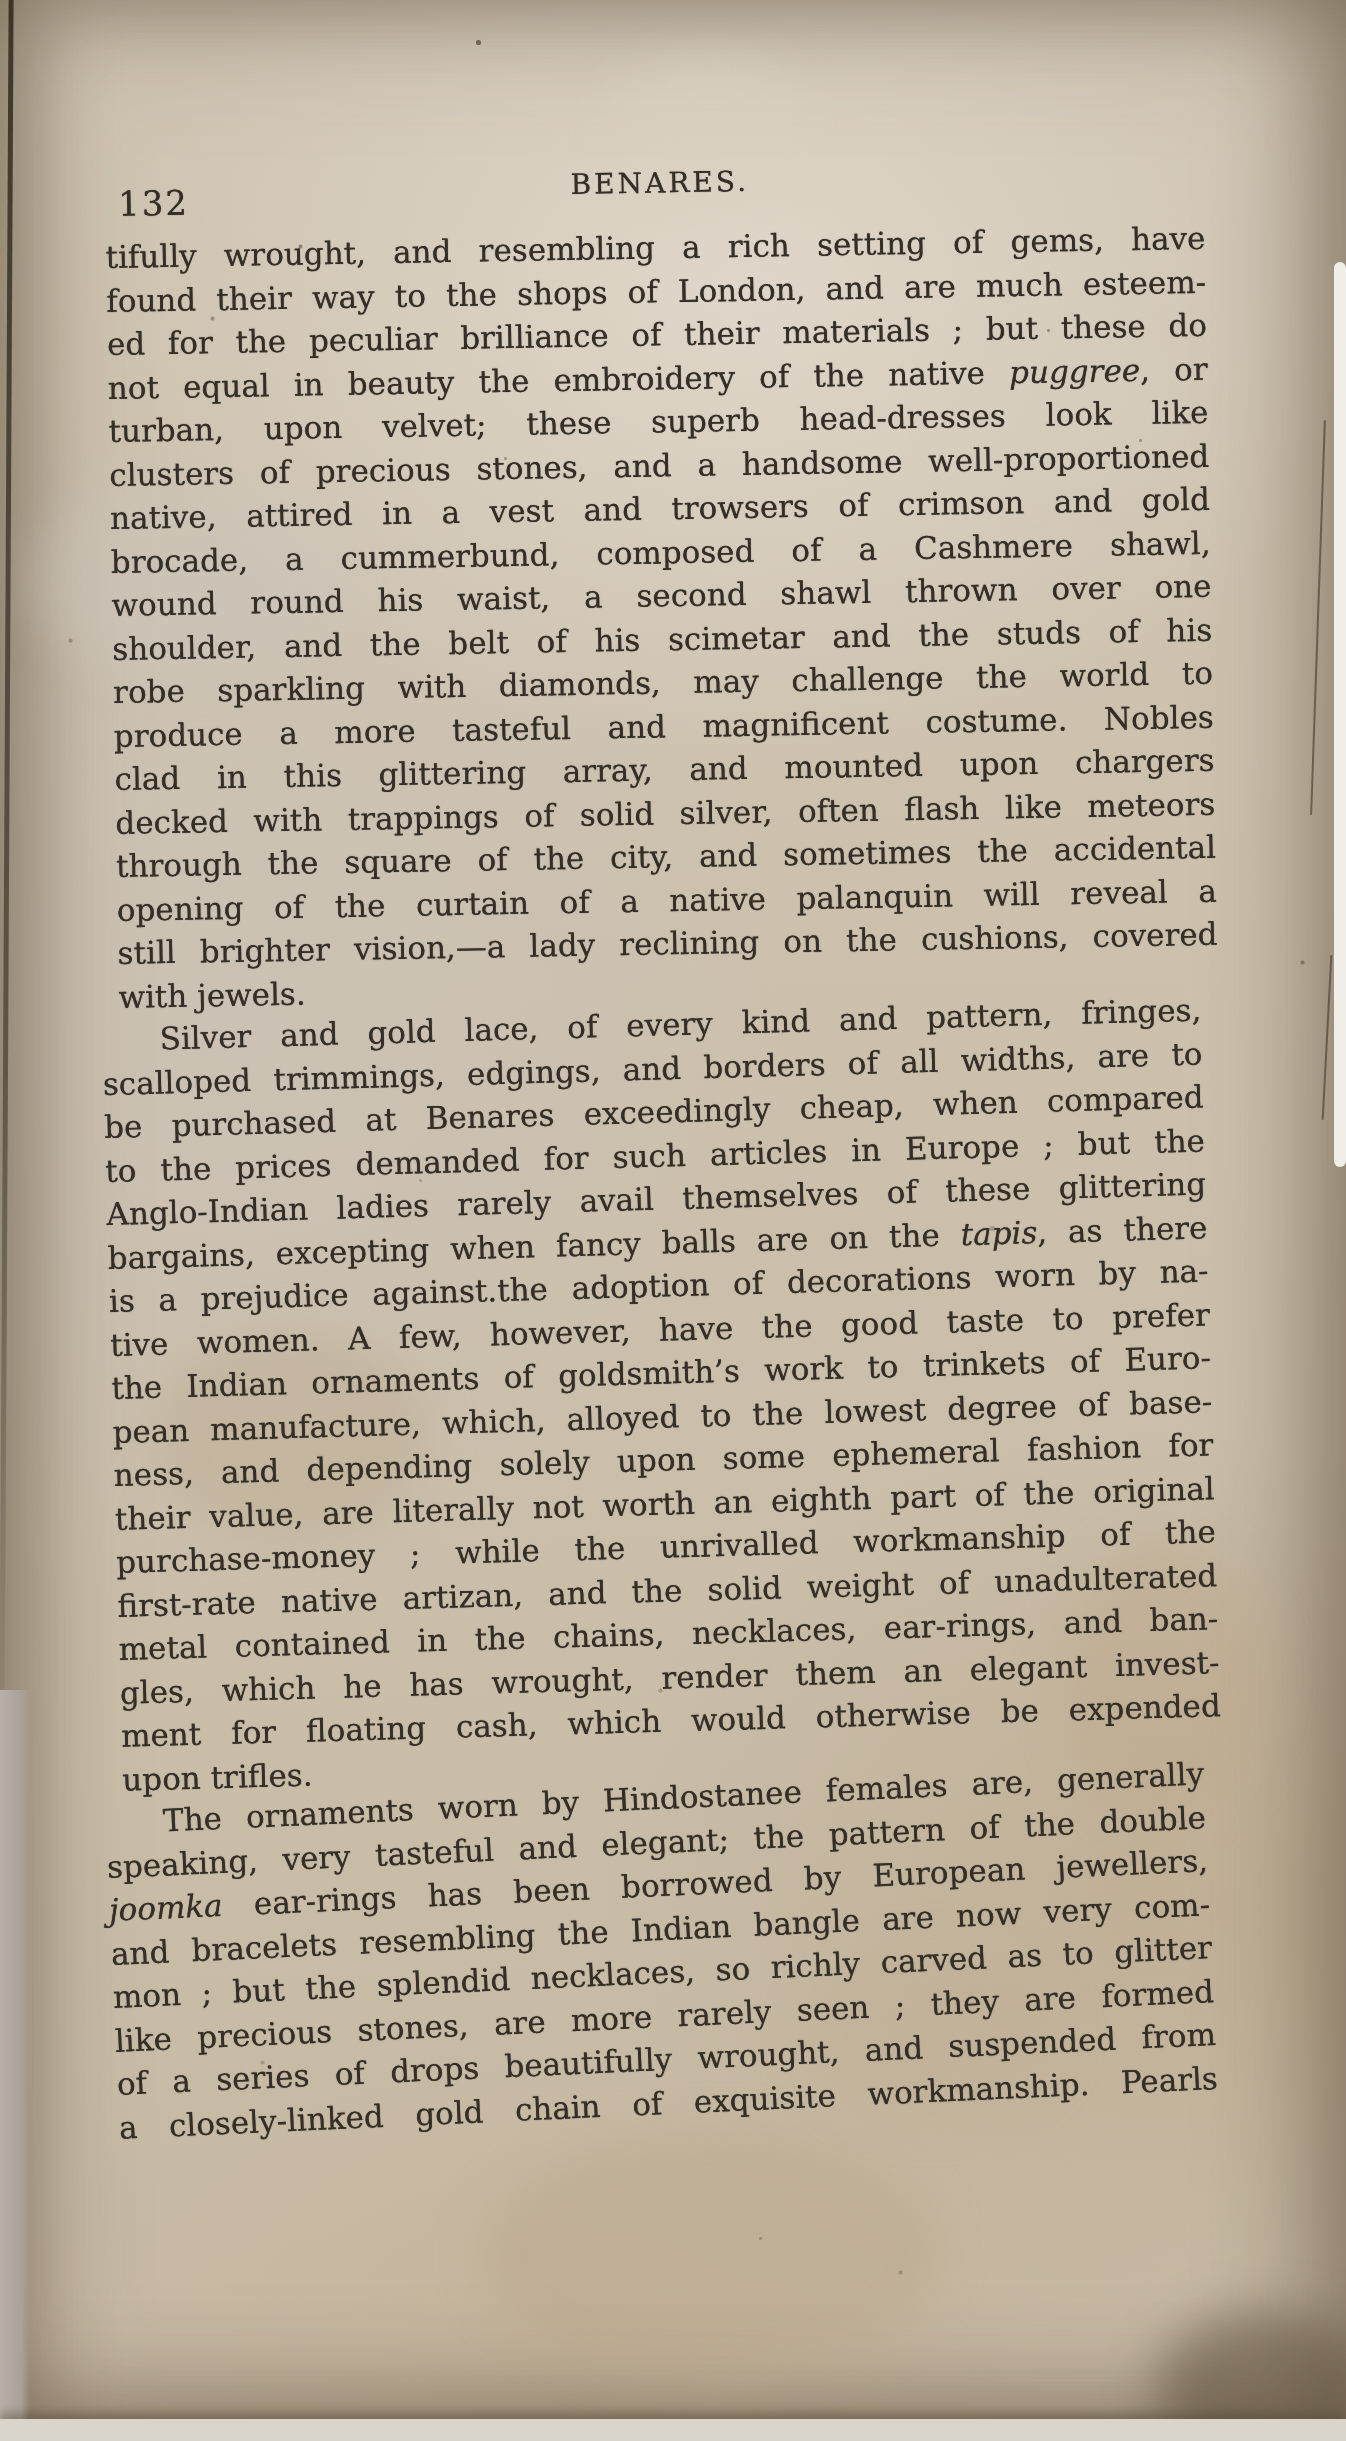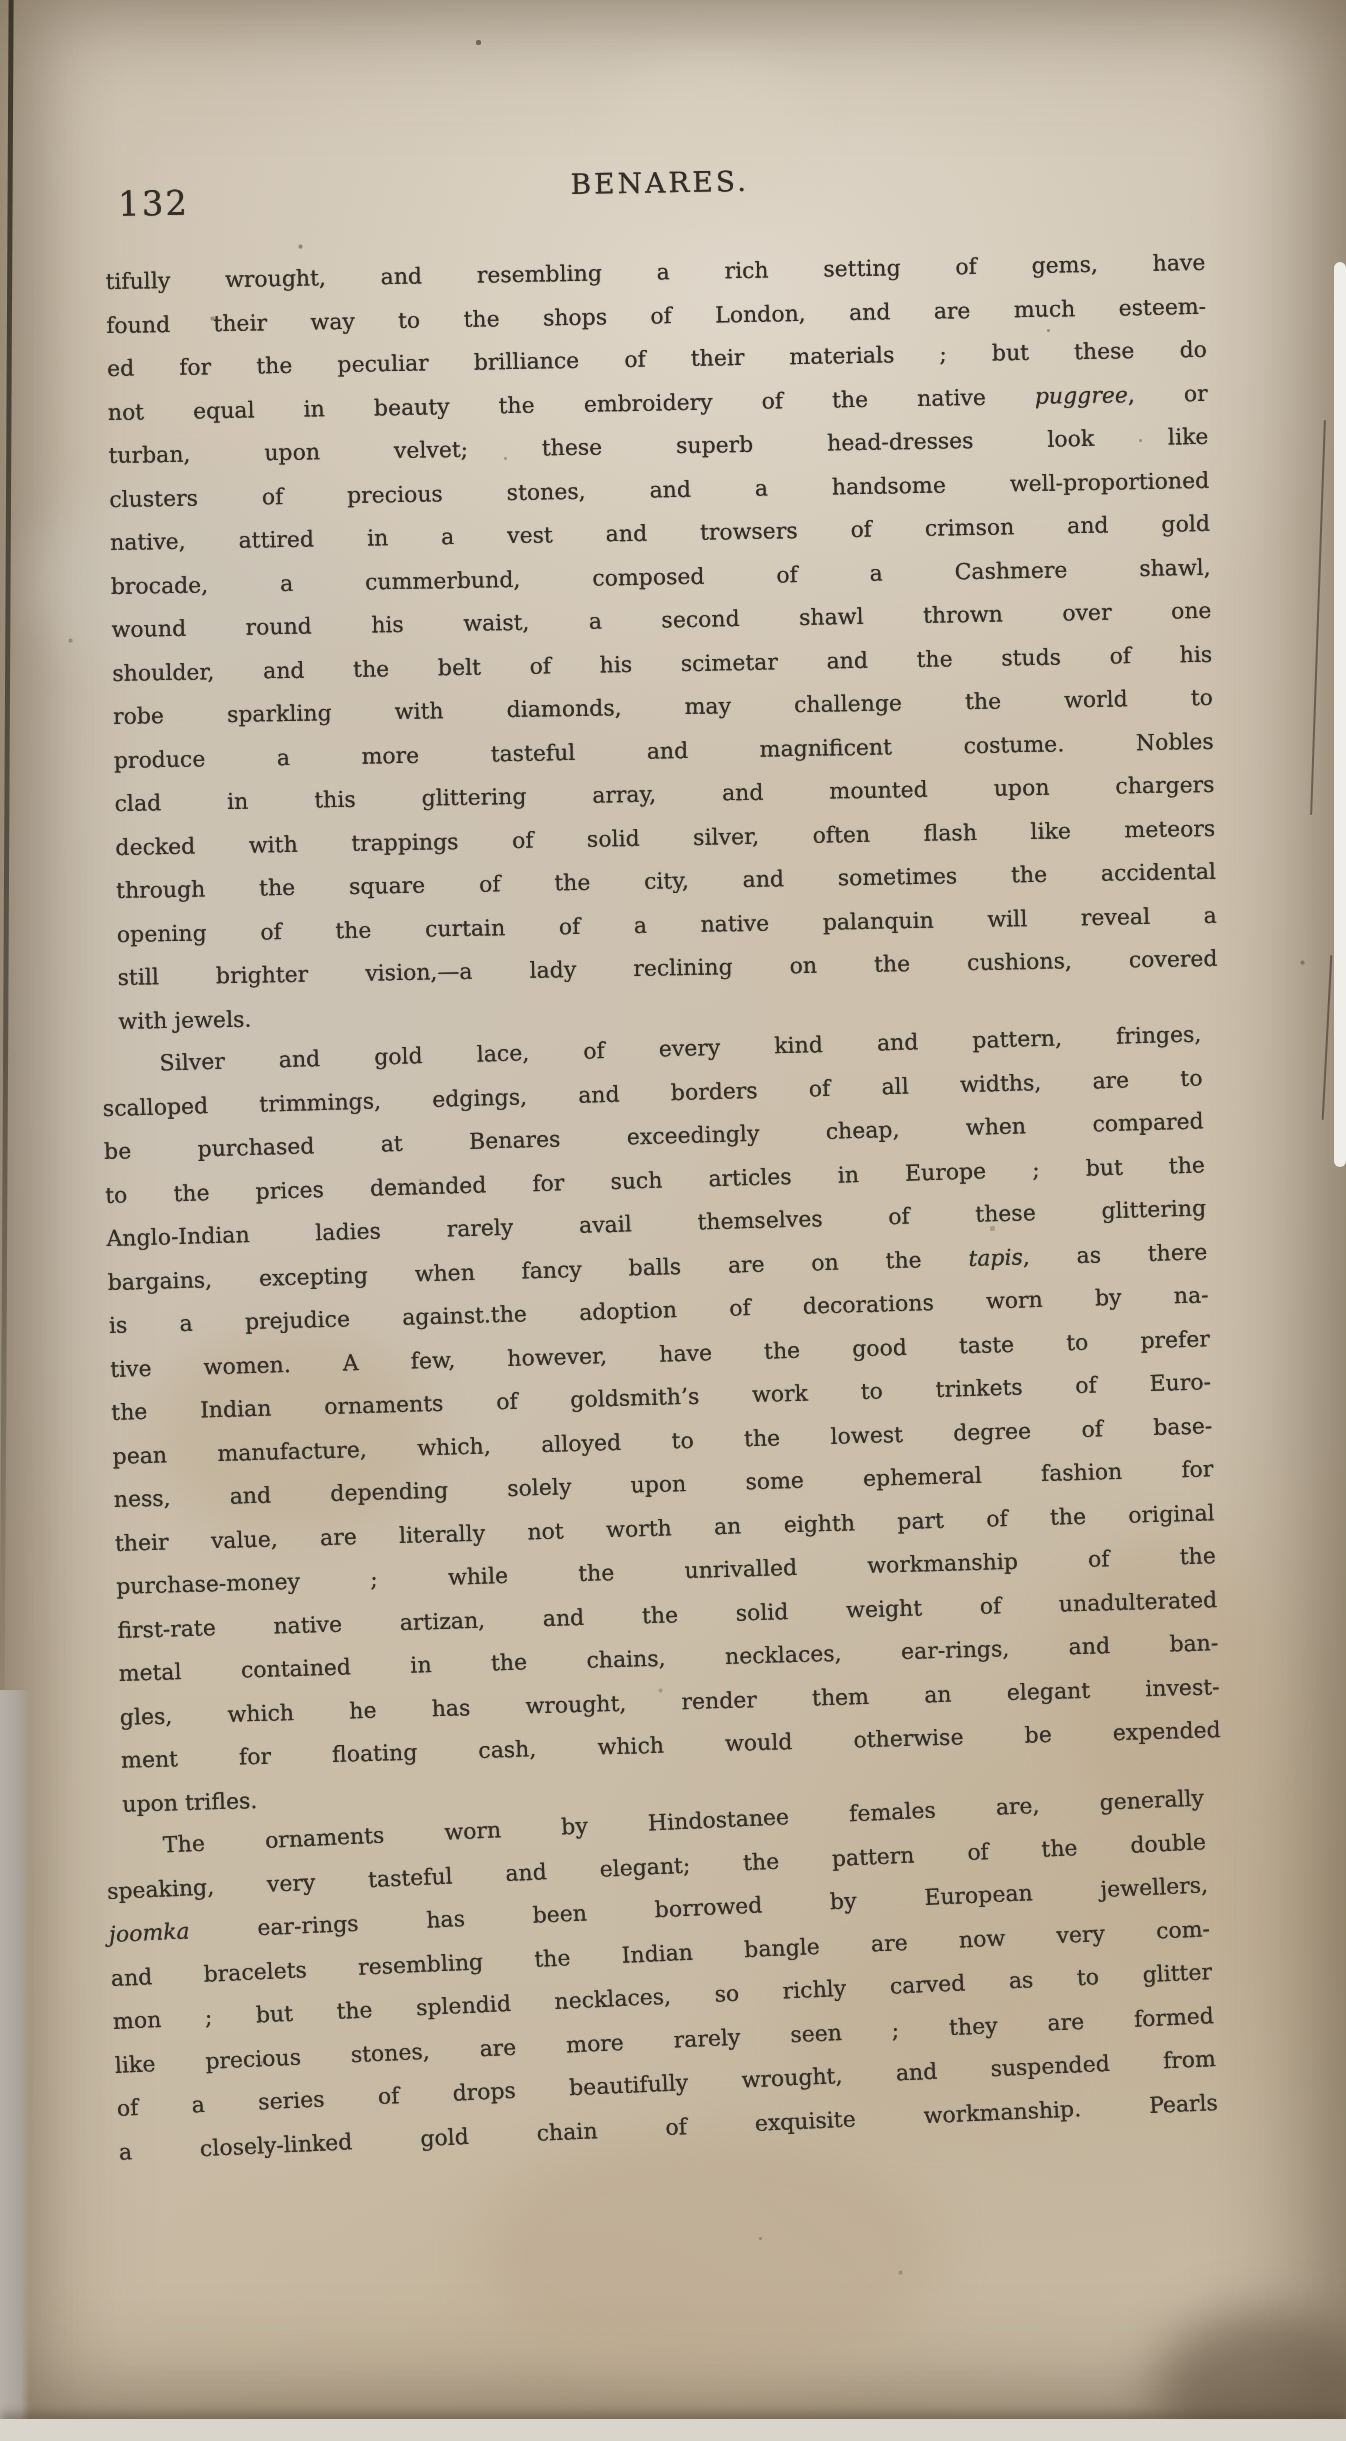--- a/index.html
+++ b/index.html
@@ -57,22 +57,22 @@
   #corner-shadow{position:absolute;right:-30px;bottom:-30px;width:220px;height:160px;border-radius:50%;
     filter:blur(25px);background:rgba(80,66,48,.5);}
 
   
   #header-row{position:absolute;left:110px;top:176px;width:1100px;height:50px;
     transform:rotate(-1deg);transform-origin:0 50%;color:#332e27;}
   #page-number{position:absolute;left:8px;top:8px;font-size:34px;letter-spacing:2px;
     text-shadow:0 0 .8px rgba(51,46,39,.9);}
   #running-header{position:absolute;left:0;width:100%;top:0;text-align:center;
     font-size:28px;letter-spacing:3px;text-shadow:0 0 .8px rgba(51,46,39,.9);}
-  #text-block{position:absolute;left:112px;top:260px;width:1100px;color:#332e27;
-    font-size:22px;line-height:43.5px;}
+  #text-block{position:absolute;left:112px;top:236px;width:1100px;color:#332e27;
+    font-size:31px;line-height:43.5px;}
   #text-block .para{transform-origin:0 50%;}
   .para-0{transform:rotate(-1deg);}
   .para-1{transform:rotate(-1.6deg);}
   .para-2{transform:rotate(-2.6deg);}
   .line{text-align:justify;text-align-last:justify;white-space:nowrap;
     text-shadow:0 0 .9px rgba(51,46,39,.85);}
   .line.last{text-align-last:left;}
   .para.indent .line:first-child{text-indent:58px;}
   .line i{font-style:italic;}
 </style>

